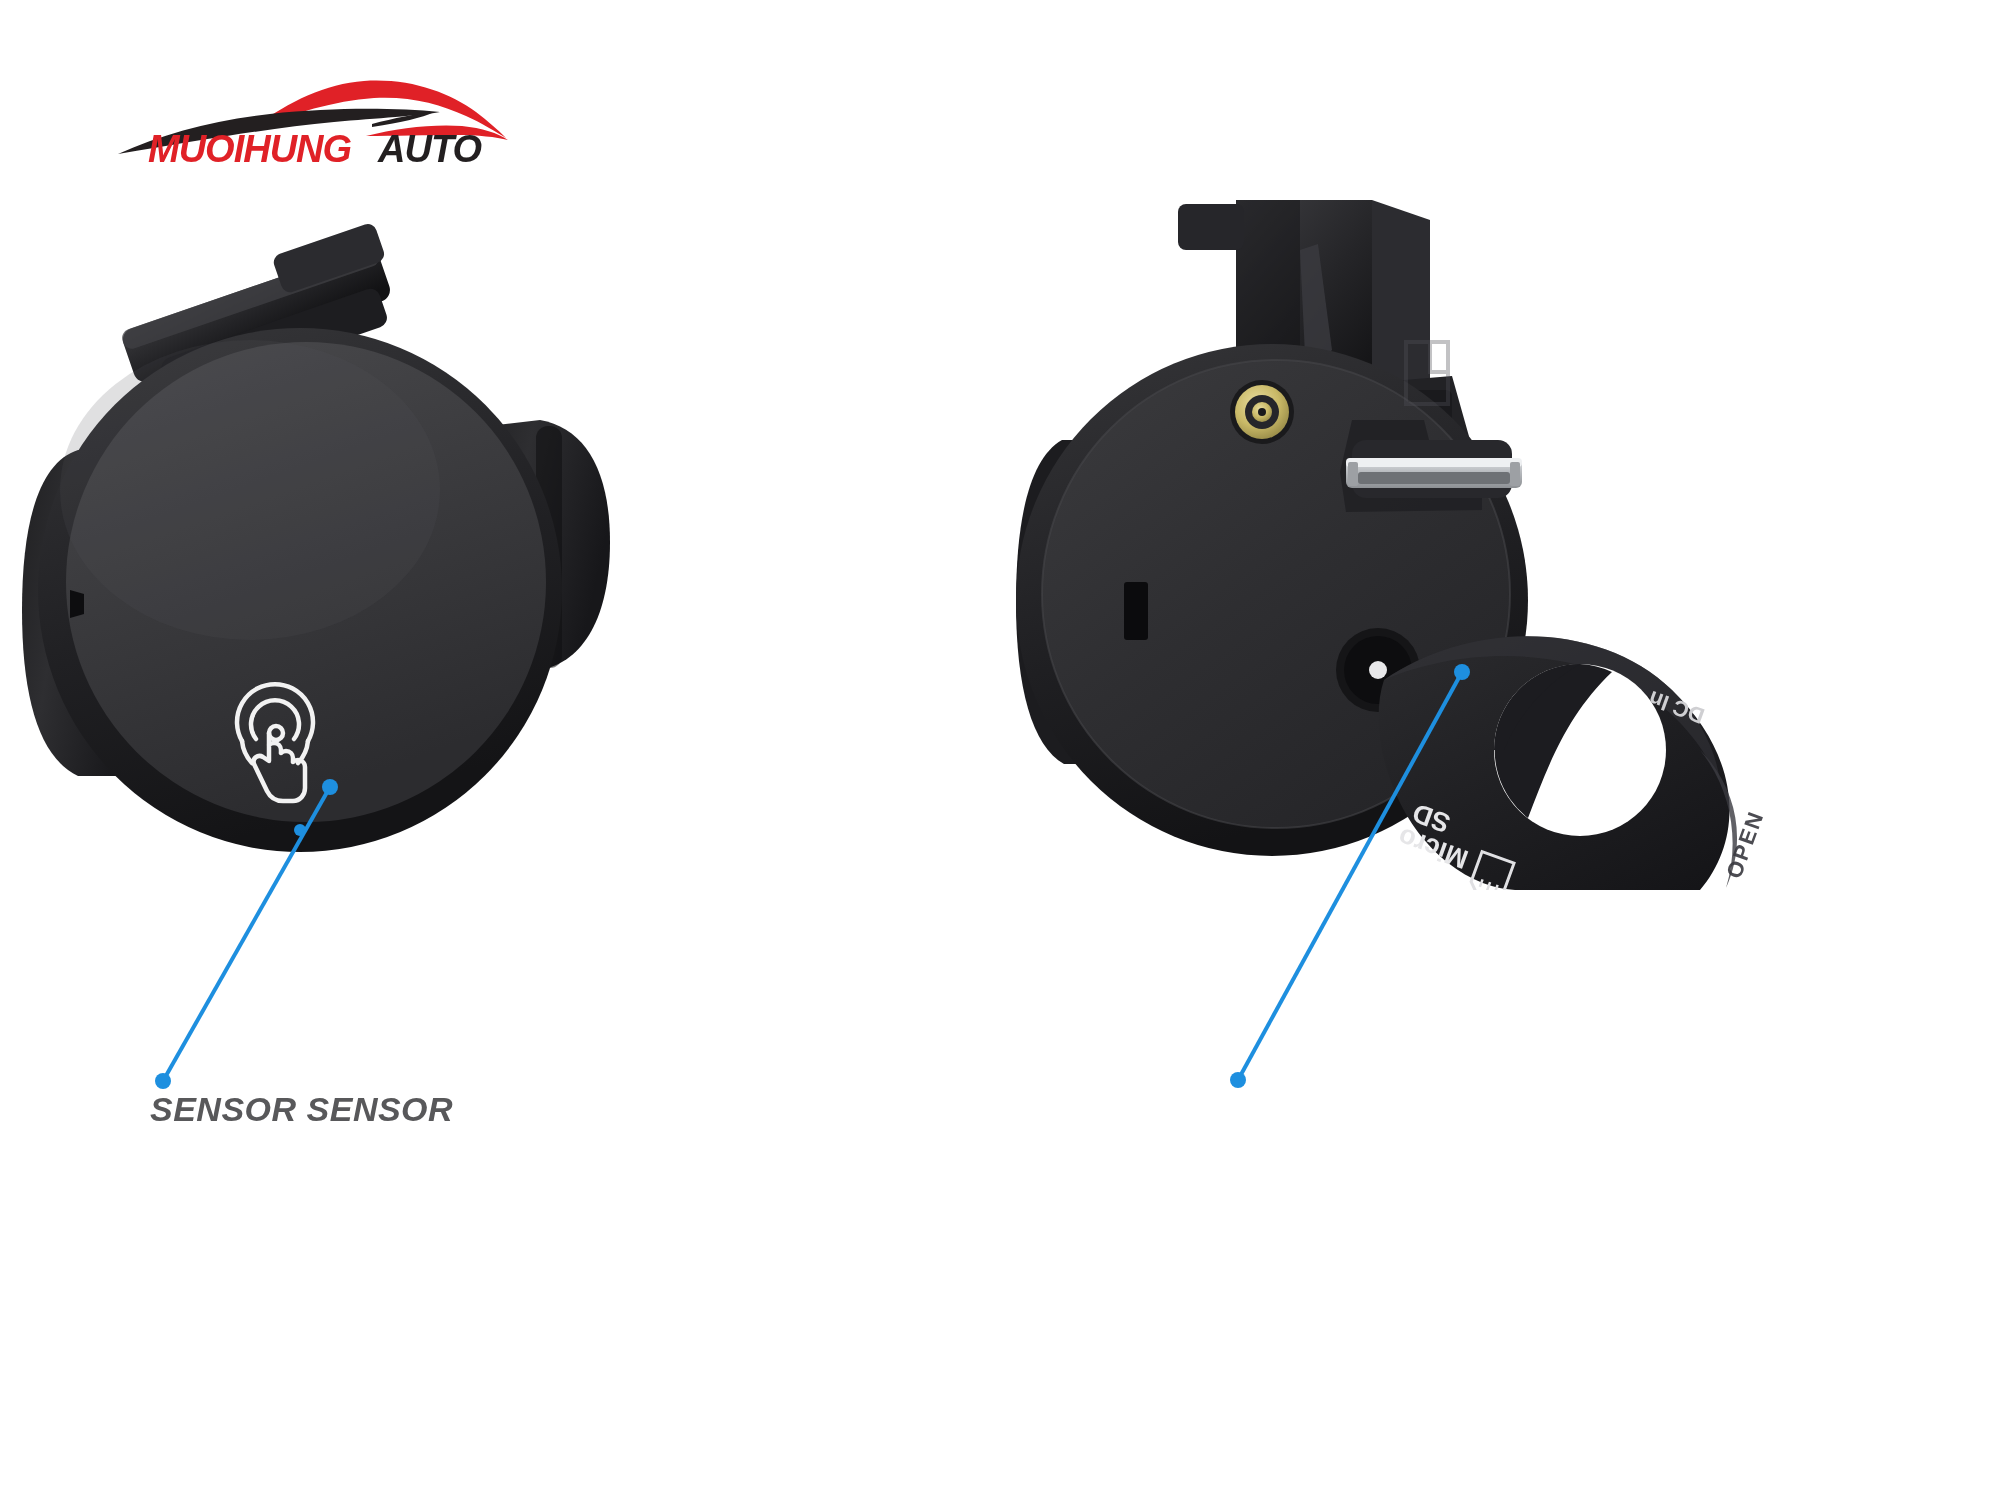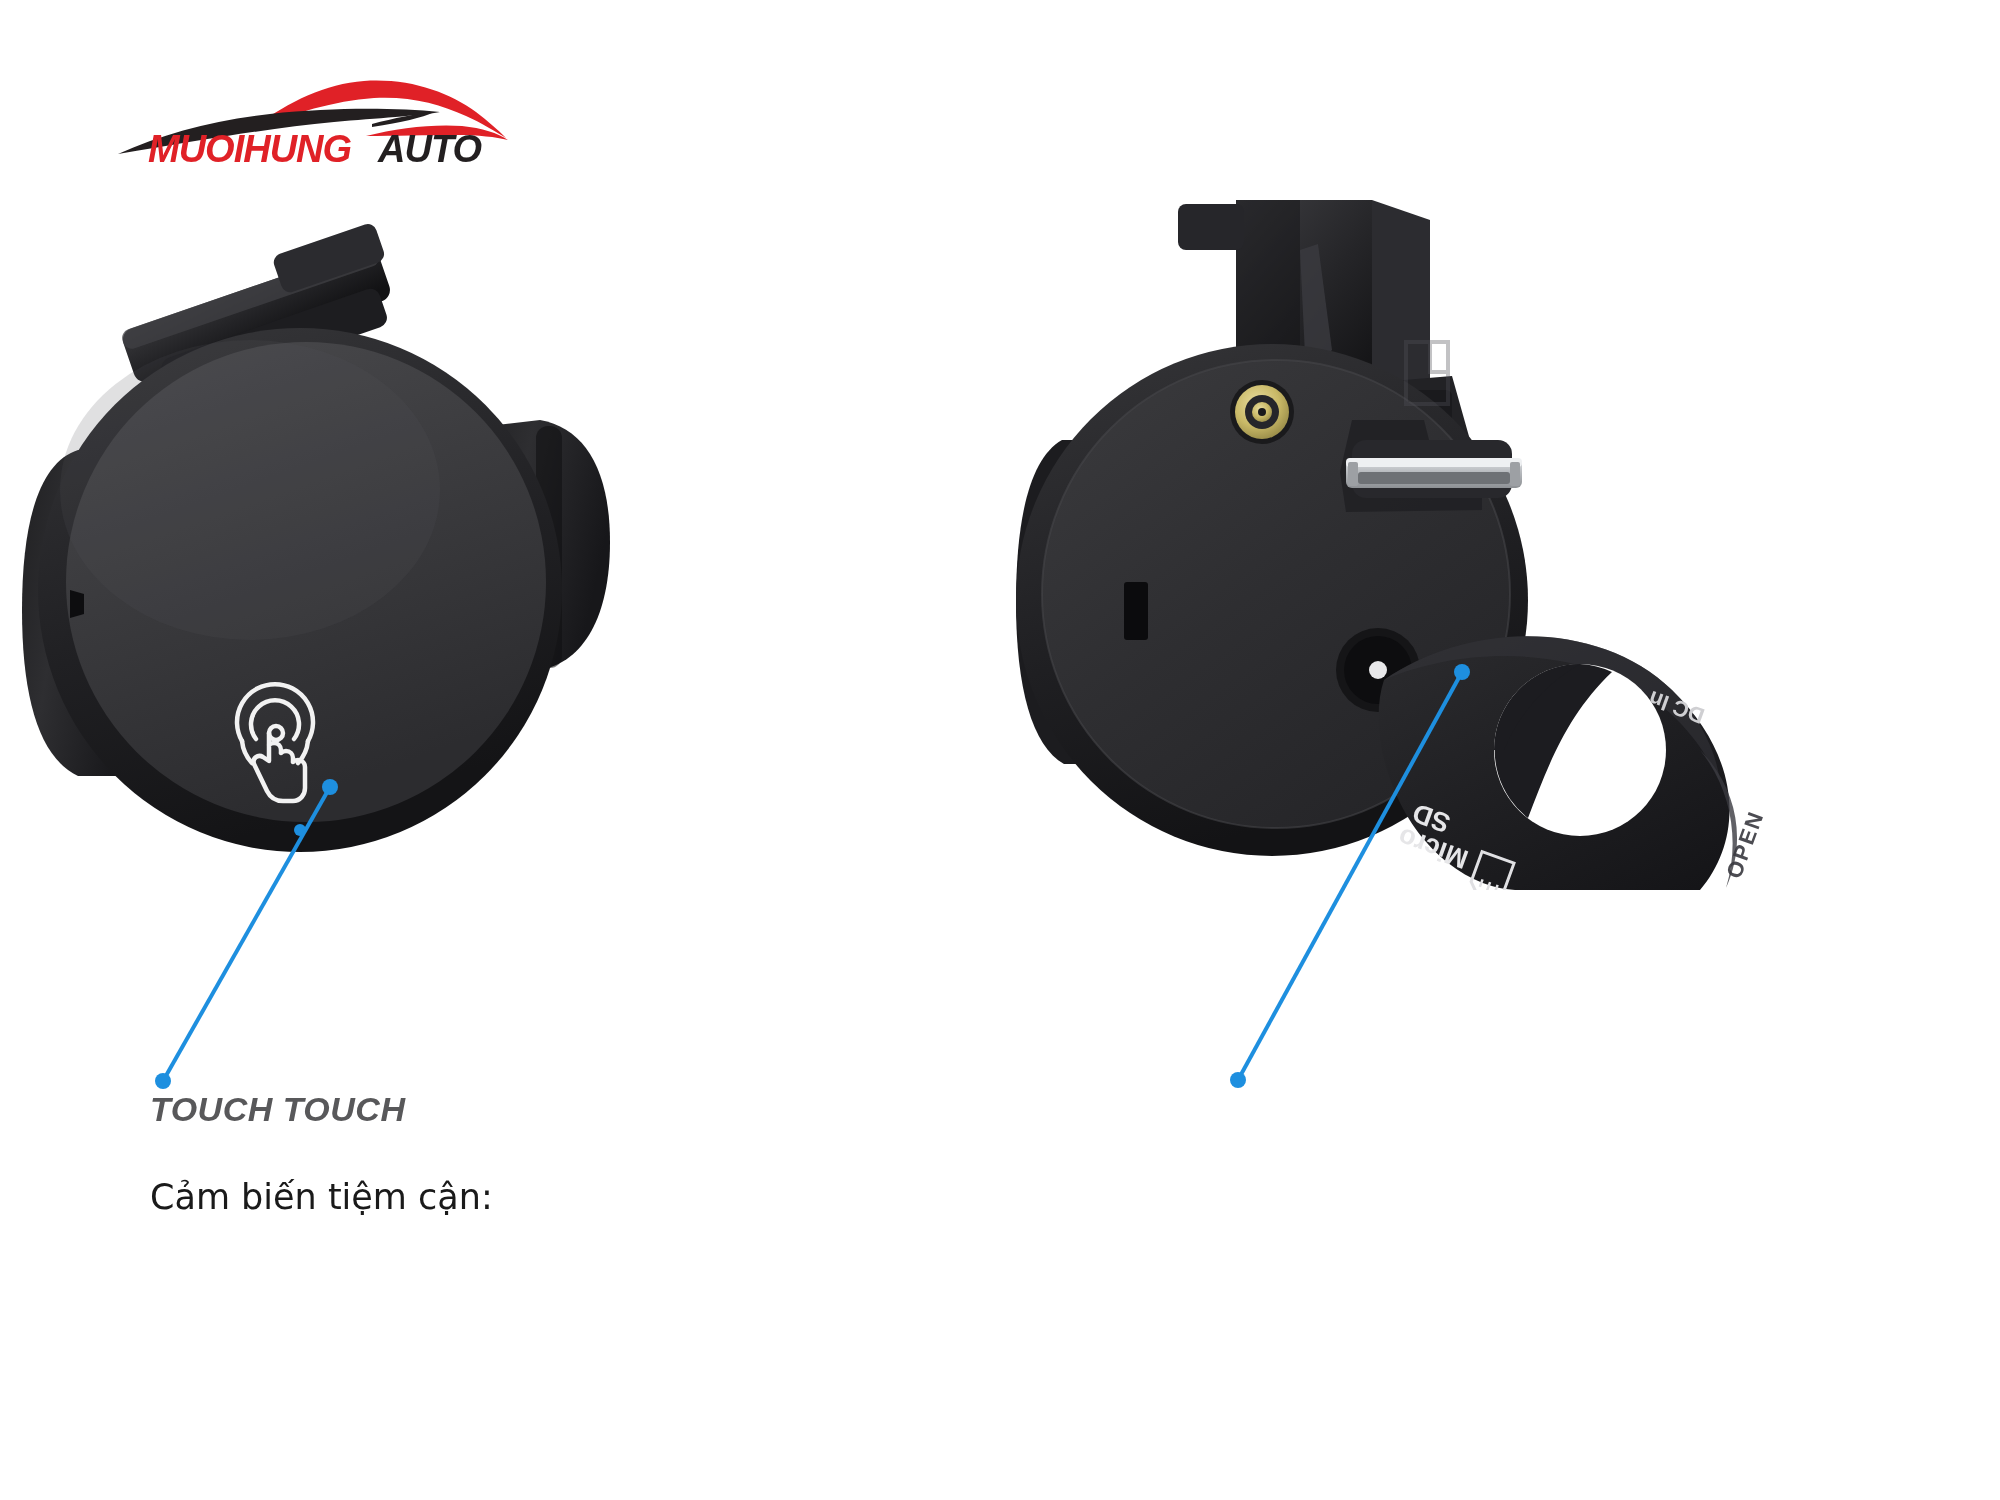--- a/index.html
+++ b/index.html
@@ -131,23 +131,22 @@
                  M57 67 L57 63 C 57 59, 54 56, 50 56 C 48 56, 46 57, 45 58
                  M45 58 L45 55 C 45 51, 42 48, 38 48 C 36 48, 34 49, 33 50"></path>
         <path d="M33 38 A 7 7 0 1 1 47 38 A 7 7 0 1 1 33 38"></path>
       </g>
 
       <circle cx="300" cy="640" r="6" fill="#1e8fdf"></circle>
     </svg>
   </div>
 
   <div class="caption" id="caption-left">
-    <div class="caption-title">TOUCH TOUCH</div>
+    <div class="caption-title">SENSOR SENSOR</div>
     <div class="caption-body">
-      <div>Cảm biến tiệm cận:</div>
     </div>
   </div>
 </div>
 
 <div class="panel" id="panel-right">
 
   <div class="device-stage">
     <svg class="dev-svg" width="1000" height="700" viewBox="0 0 1000 700" xmlns="http://www.w3.org/2000/svg">
       <defs>
         <linearGradient id="backGrad" x1="0.1" y1="0" x2="0.8" y2="1">

